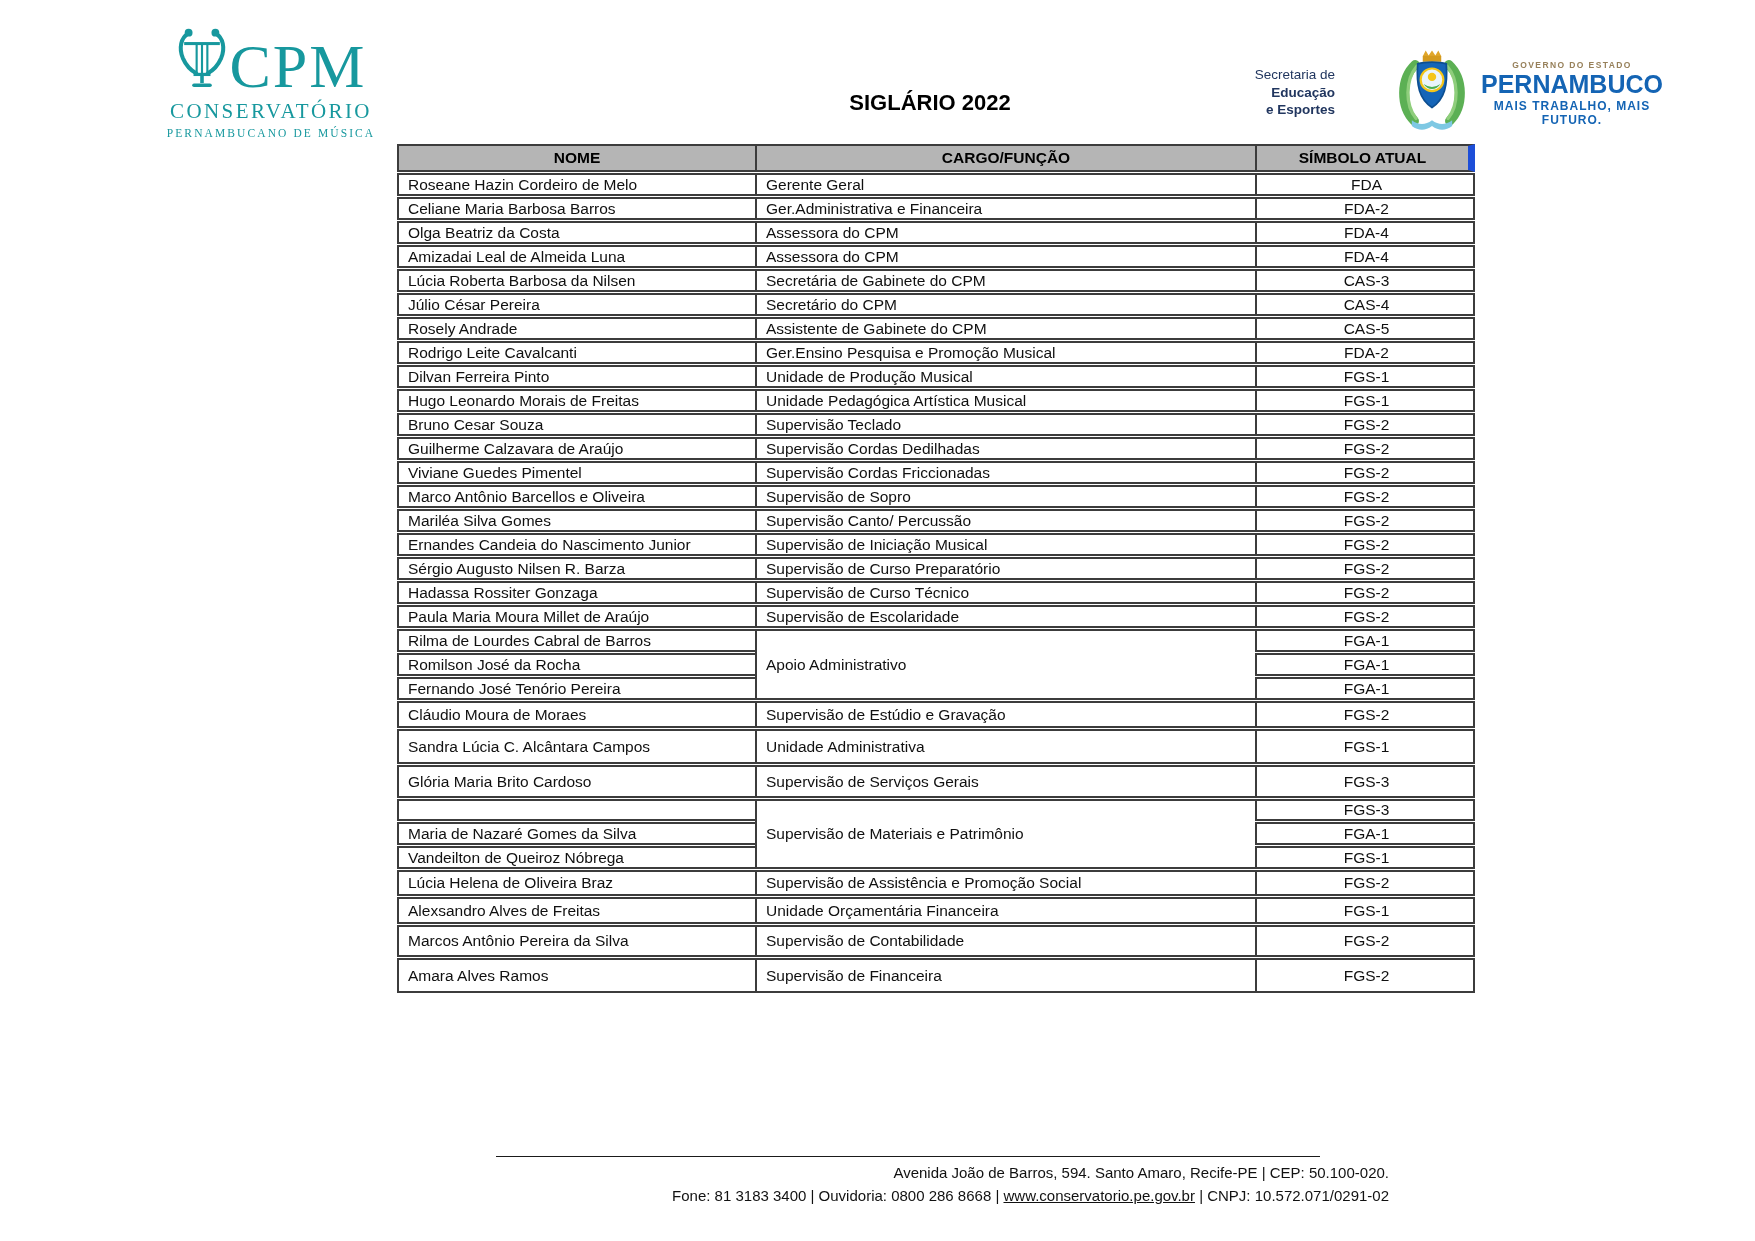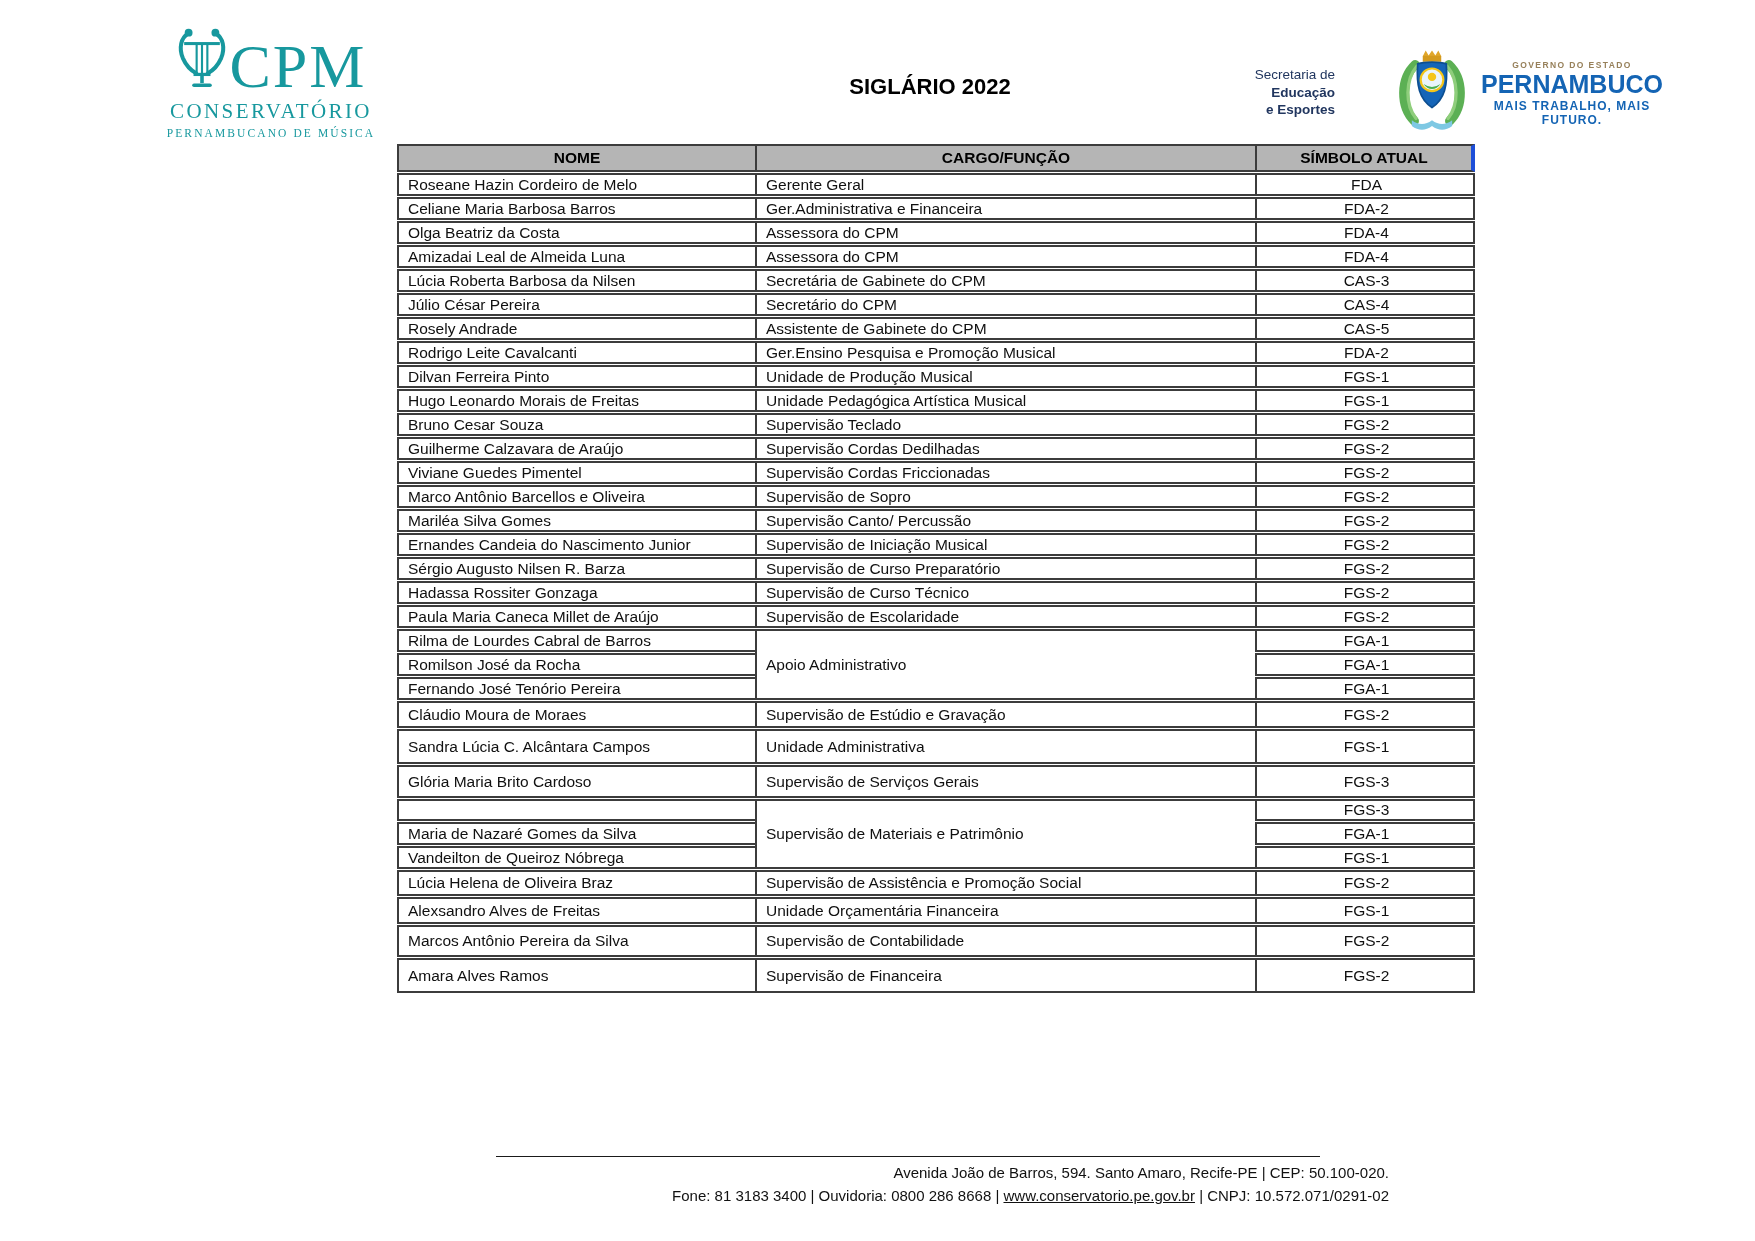--- a/index.html
+++ b/index.html
@@ -12,42 +12,42 @@
   }
 
   
   .cpm-logo{position:absolute;left:156px;top:26px;width:230px;text-align:center;color:#17989e;}
   .cpm-top{display:flex;align-items:flex-end;justify-content:center;gap:2px;}
   .cpm-acronym{font-family:"Liberation Serif", serif;font-size:62px;line-height:60px;letter-spacing:2px;}
   .cpm-line1{font-family:"Liberation Serif", serif;font-size:21px;letter-spacing:2.4px;margin-top:3px;}
   .cpm-line2{font-family:"Liberation Serif", serif;font-size:11.5px;letter-spacing:2.1px;margin-top:3px;}
 
   
-  .doc-title{position:absolute;left:760px;top:74px;width:340px;text-align:center;
+  .doc-title{position:absolute;left:760px;top:90px;width:340px;text-align:center;
     font-size:22px;font-weight:bold;color:#000;}
 
   
   .secretaria{position:absolute;left:1150px;top:66px;width:185px;text-align:right;
     color:#21365f;font-size:13.5px;line-height:1.3;}
   .secretaria .b{font-weight:bold;}
   .coat{position:absolute;left:1390px;top:46px;width:84px;height:92px;}
   .pe-block{position:absolute;left:1474px;top:60px;width:196px;text-align:center;color:#1464b4;}
   .pe-gov{font-size:8.5px;font-weight:bold;letter-spacing:1.4px;color:#97805a;}
   .pe-name{font-size:25px;font-weight:bold;letter-spacing:0px;line-height:1.05;margin-top:1px;
     font-stretch:condensed;}
   .pe-slogan{font-size:12px;font-weight:bold;letter-spacing:1px;margin-top:2px;text-align:center;}
 
   
   .tbl-wrap{position:absolute;left:397px;top:143px;}
   table.siglario{border-collapse:separate;border-spacing:0 1px;table-layout:fixed;width:1078px;}
   .c-nome{width:358px;} .c-cargo{width:500px;} .c-simbolo{width:220px;}
   table.siglario th{
     background:#b5b5b5;border:2px solid #3c3c3c;border-right:none;
     height:28px;font-size:15.5px;font-weight:bold;color:#000;text-align:center;box-sizing:border-box;}
-  table.siglario th:last-child{border-right:4px solid #1d4ed8;}
+  table.siglario th:last-child{border-right:7px solid #1d4ed8;}
   table.siglario td{
     border:2px solid #3c3c3c;border-right:none;box-sizing:border-box;
     font-size:15.5px;color:#101010;vertical-align:middle;padding:0 6px 0 9px;
     overflow:hidden;white-space:nowrap;}
   table.siglario td:last-child{border-right:2px solid #3c3c3c;}
   td.cell-simbolo{text-align:center;padding:0;}
 
   
   .footer{position:absolute;left:427px;top:1156px;width:962px;text-align:right;color:#111;}
   .footer-rule{width:824px;margin:0 auto 5px auto;border-top:1.7px solid #1a1a1a;}
@@ -215,21 +215,21 @@
             <td class="cell-nome">Sérgio Augusto Nilsen R. Barza</td>
             <td class="cell-cargo">Supervisão de Curso Preparatório</td>
             <td class="cell-simbolo">FGS-2</td>
           </tr>
           <tr style="height: 23px;">
             <td class="cell-nome">Hadassa Rossiter Gonzaga</td>
             <td class="cell-cargo">Supervisão de Curso Técnico</td>
             <td class="cell-simbolo">FGS-2</td>
           </tr>
           <tr style="height: 23px;">
-            <td class="cell-nome">Paula Maria Caneca Millet de Araújo</td>
+            <td class="cell-nome">Paula Maria Moura Millet de Araújo</td>
             <td class="cell-cargo">Supervisão de Escolaridade</td>
             <td class="cell-simbolo">FGS-2</td>
           </tr>
           <tr style="height: 23px;">
             <td class="cell-nome">Rilma de Lourdes Cabral de Barros</td>
             <td class="cell-cargo" rowspan="3">Apoio Administrativo</td>
             <td class="cell-simbolo">FGA-1</td>
           </tr>
           <tr style="height: 23px;">
             <td class="cell-nome">Romilson José da Rocha</td>

